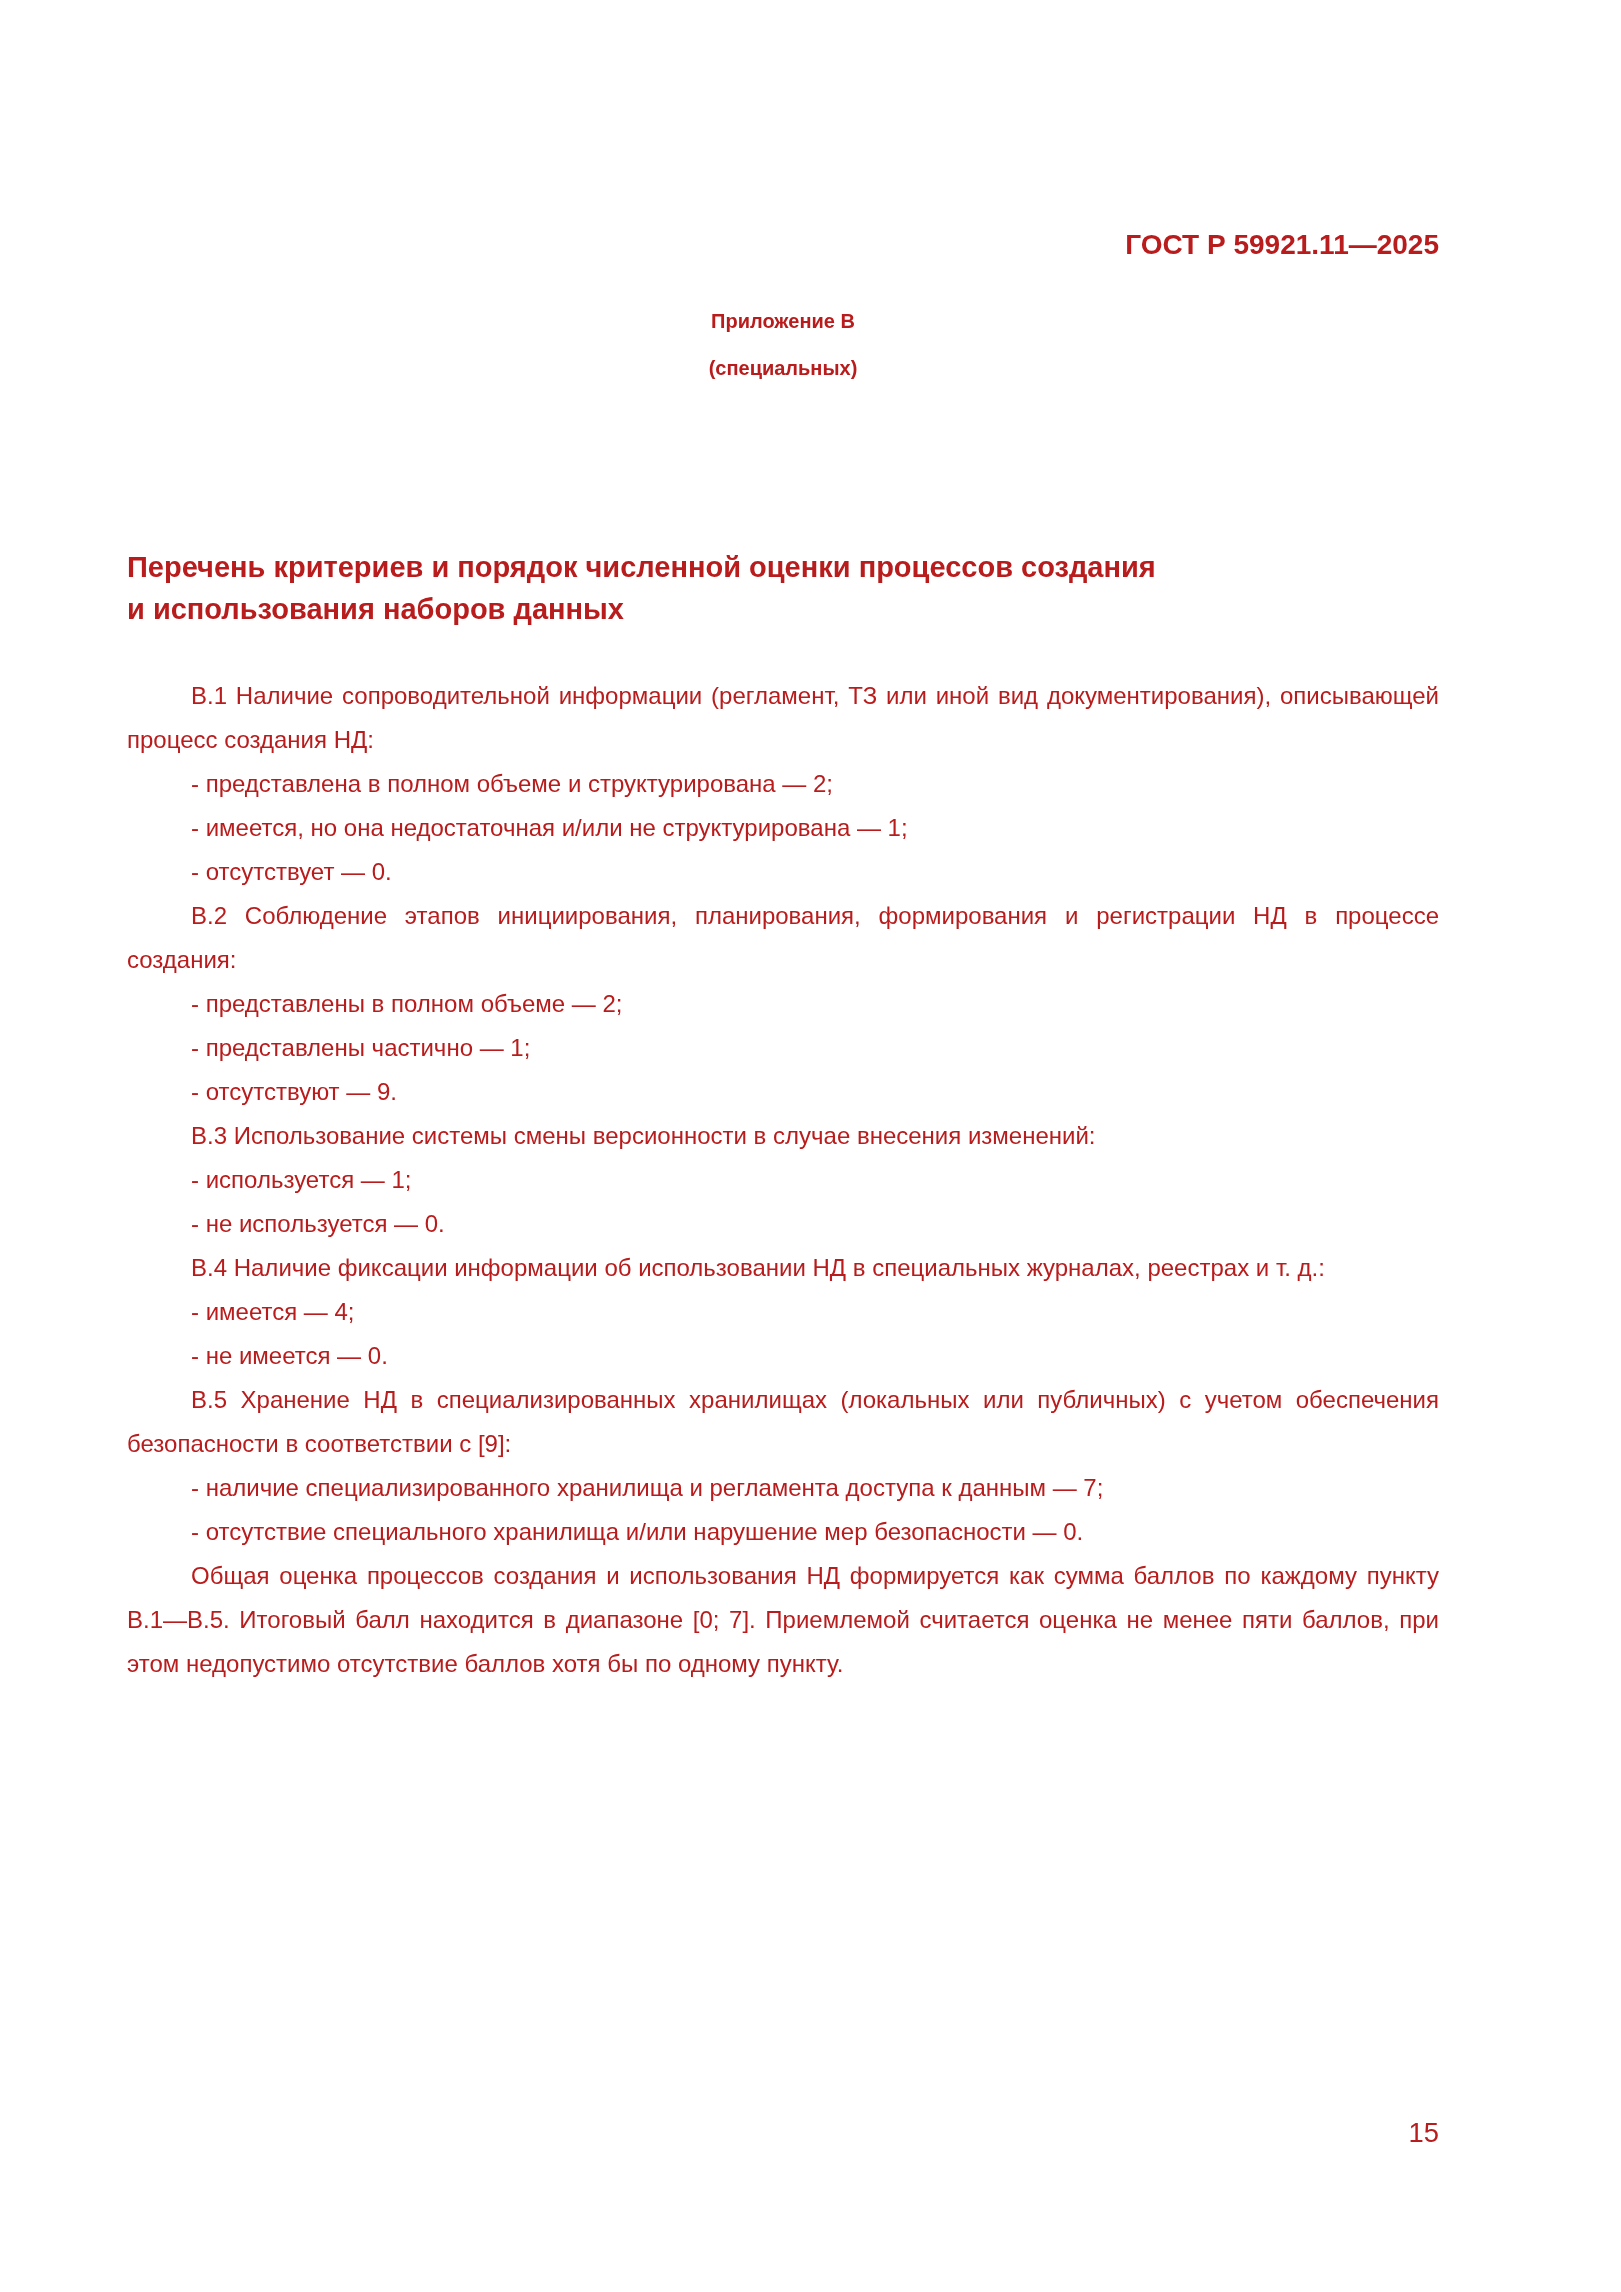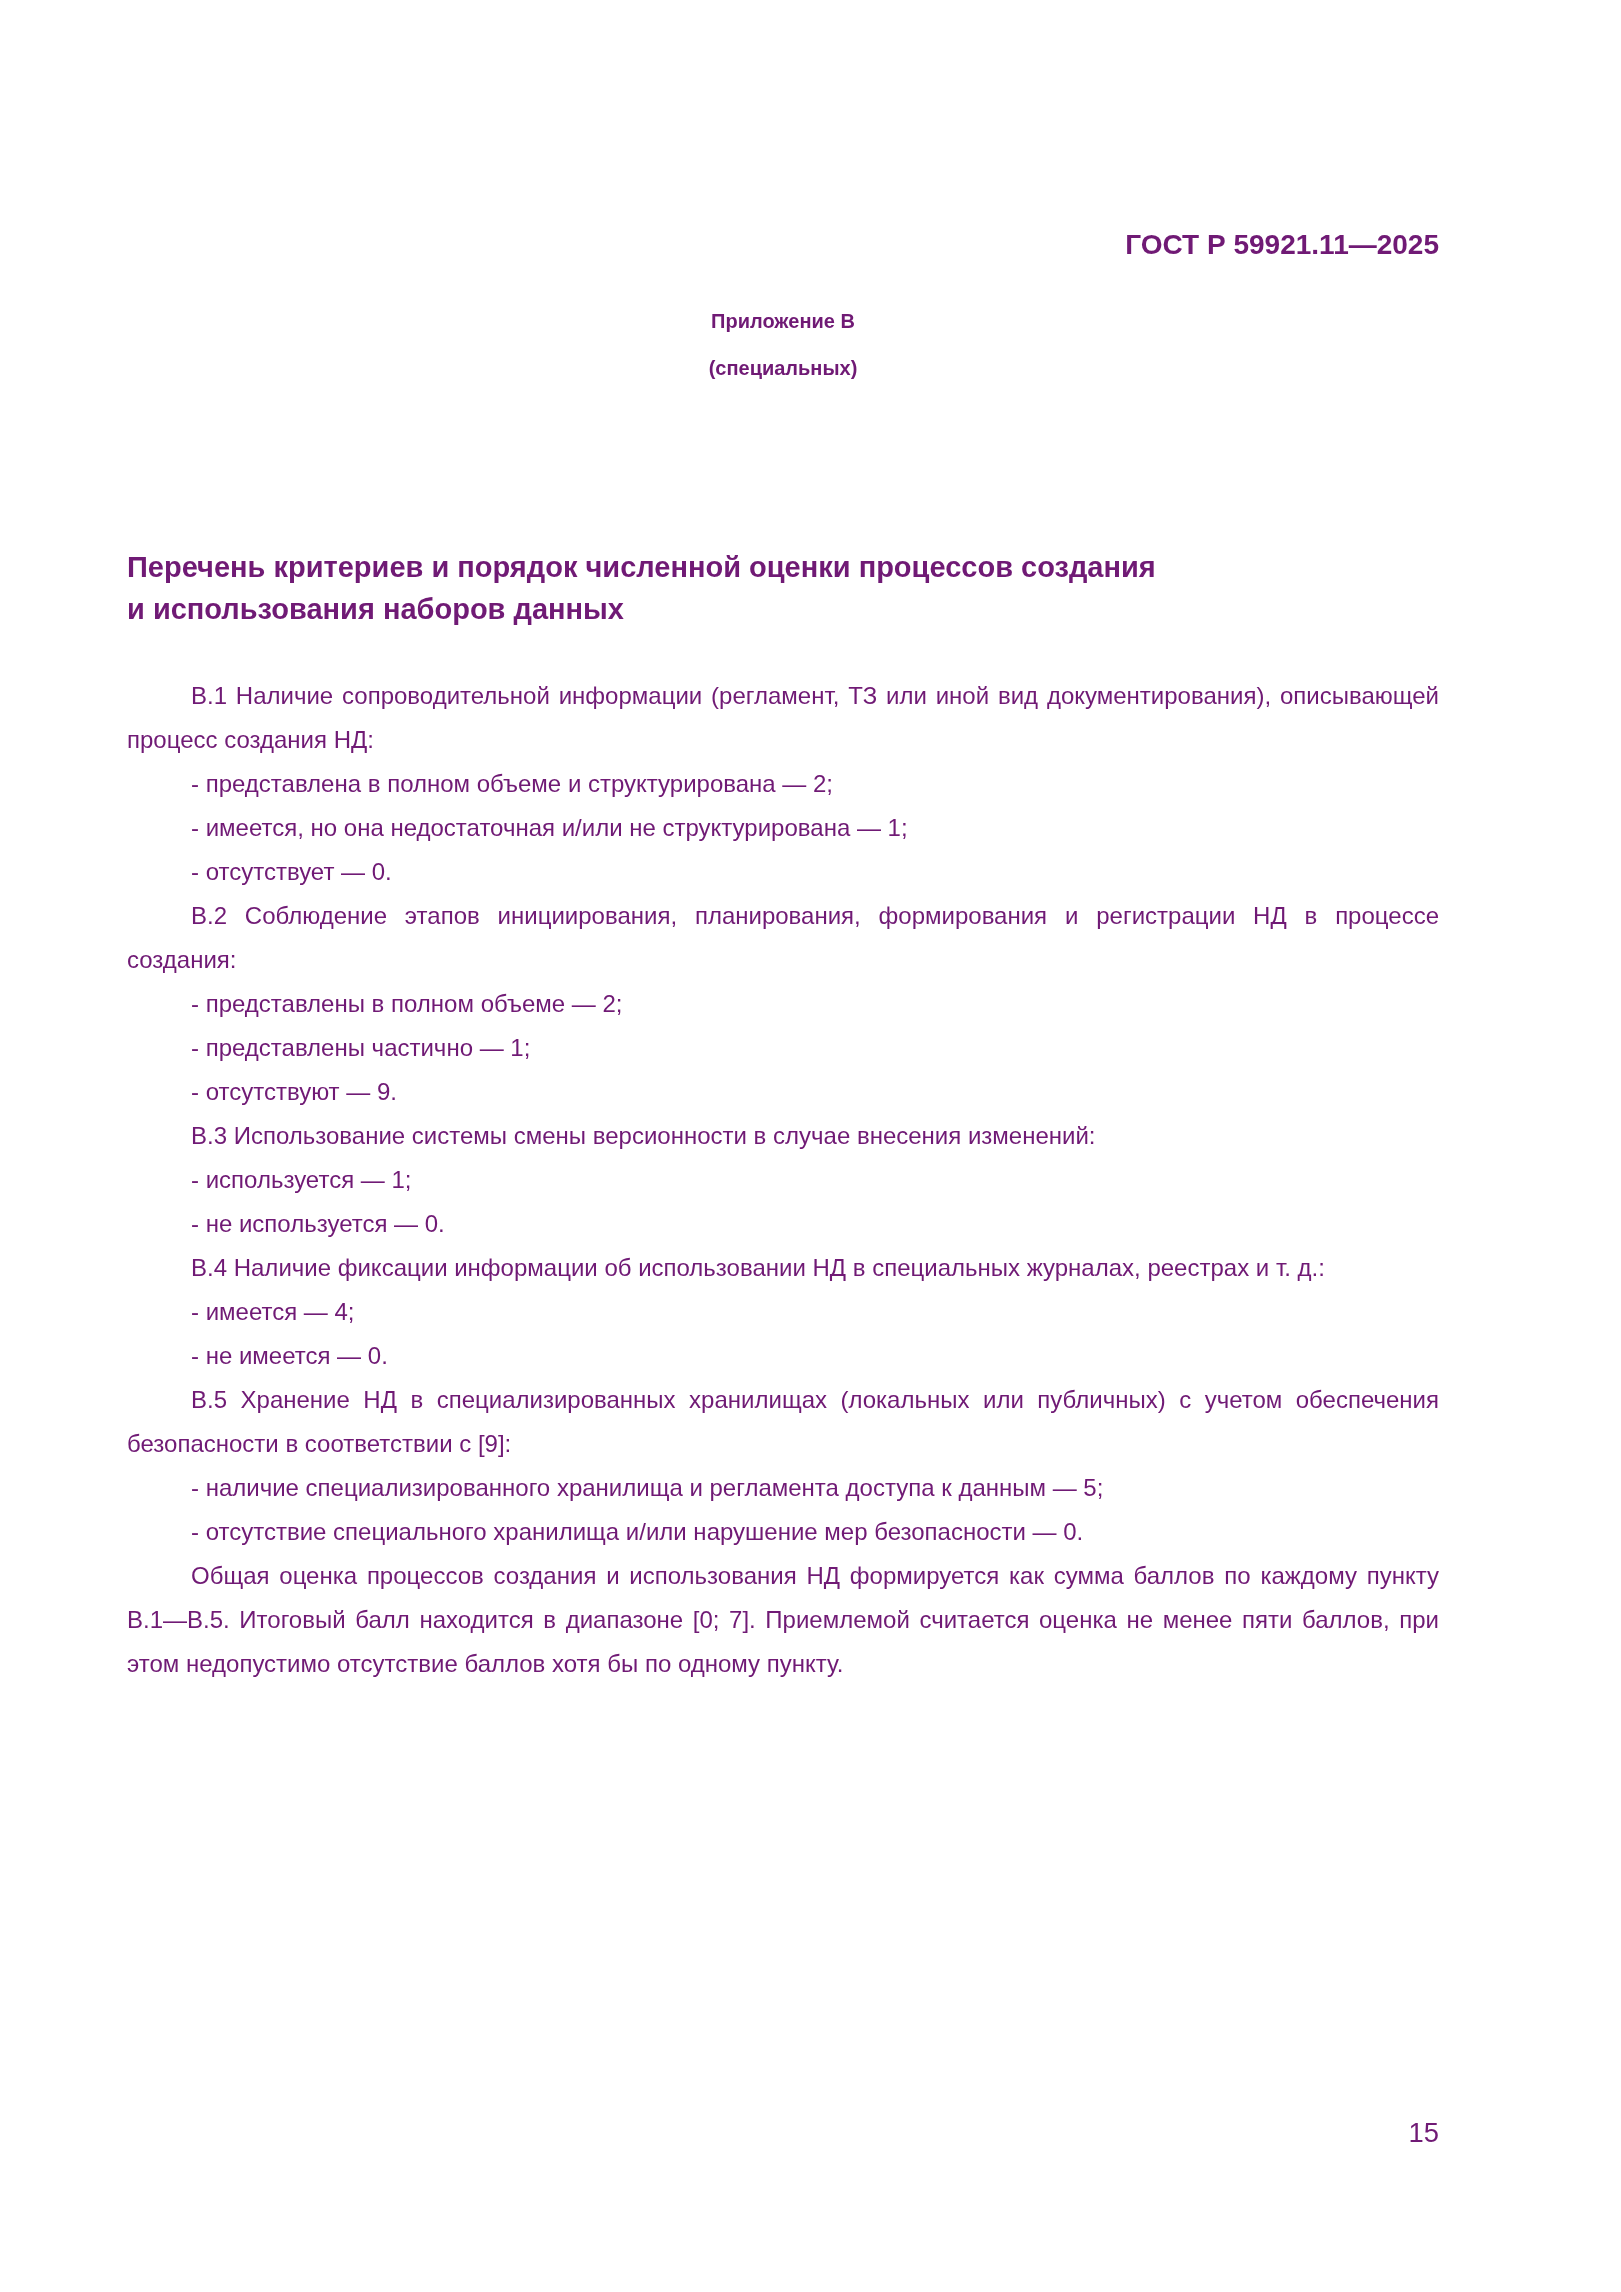--- a/index.html
+++ b/index.html
@@ -5,21 +5,21 @@
   html, body {
     margin: 0;
     padding: 0;
     background: #ffffff;
   }
   .page {
     position: relative;
     width: 1621px;
     height: 2293px;
     background: #ffffff;
-    color: #701a75;
+    color: #b91c1c;
     font-family: "Liberation Sans", sans-serif;
     overflow: hidden;
     border-radius: 7px;
   }
   .content {
     position: absolute;
     left: 127px;
     top: 0;
     width: 1312px;
     height: 2293px;
@@ -90,21 +90,21 @@
         <div class="para">- представлены в полном объеме — 2;</div>
         <div class="para">- представлены частично — 1;</div>
         <div class="para">- отсутствуют — 9.</div>
         <div class="para">В.3 Использование системы смены версионности в случае внесения изменений:</div>
         <div class="para">- используется — 1;</div>
         <div class="para">- не используется — 0.</div>
         <div class="para">В.4 Наличие фиксации информации об использовании НД в специальных журналах, реестрах и т. д.:</div>
         <div class="para">- имеется — 4;</div>
         <div class="para">- не имеется — 0.</div>
         <div class="para">В.5 Хранение НД в специализированных хранилищах (локальных или публичных) с учетом обеспечения безопасности в соответствии с [9]:</div>
-        <div class="para">- наличие специализированного хранилища и регламента доступа к данным — 5;</div>
+        <div class="para">- наличие специализированного хранилища и регламента доступа к данным — 7;</div>
         <div class="para">- отсутствие специального хранилища и/или нарушение мер безопасности — 0.</div>
         <div class="para">Общая оценка процессов создания и использования НД формируется как сумма баллов по каждому пункту В.1—В.5. Итоговый балл находится в диапазоне [0; 7]. Приемлемой считается оценка не менее пяти баллов, при этом недопустимо отсутствие баллов хотя бы по одному пункту.</div>
       </div>
 
     <div class="page-number">15</div>
 
   </div>
 </div>
 
 

